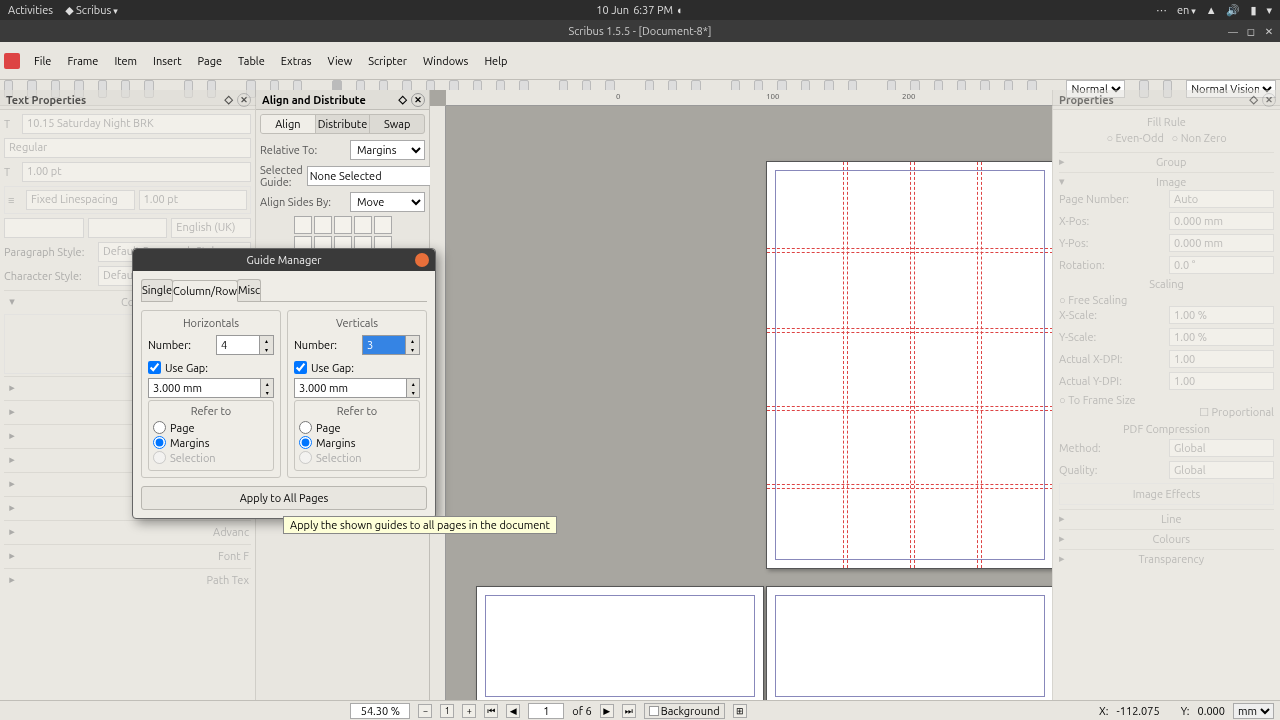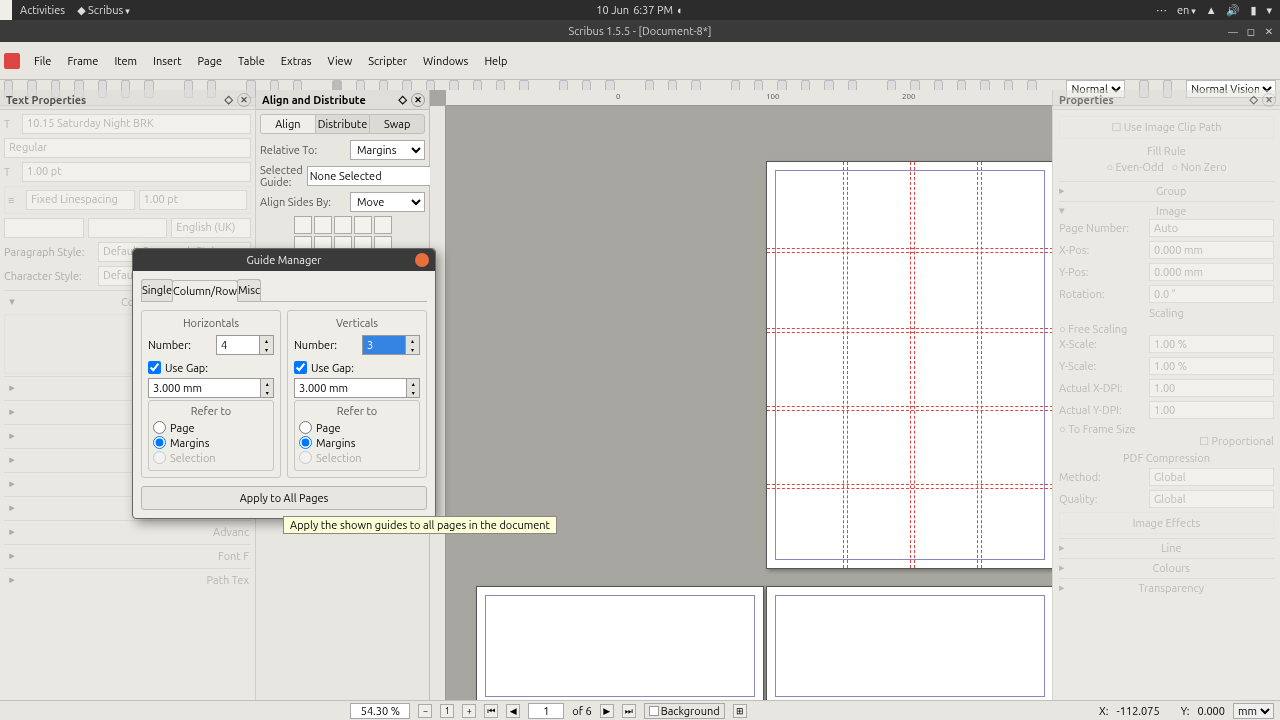--- a/index.html
+++ b/index.html
@@ -1,19 +1,19 @@
 <!DOCTYPE html>
 <html><head>
 <meta charset="utf-8">
 <style>
 * { box-sizing: border-box; margin: 0; padding: 0; font-family: Ubuntu, "Segoe UI", sans-serif; font-size: 11px; }
 body { background: #f0eee8; width: 1280px; height: 720px; overflow: hidden; position: relative; }
 
 
-.sysbar { height: 20px; background: #2c2c2c; color: #ddd; display: flex; align-items: center; padding: 0 8px; gap: 12px; margin-left: 12px; }
+.sysbar { height: 20px; background: #2c2c2c; color: #ddd; display: flex; align-items: center; padding: 0 8px; gap: 12px; }
 .sysbar .center { position: absolute; left: 50%; transform: translateX(-50%); display: flex; gap: 4px; }
 .sysbar .right { margin-left: auto; display: flex; gap: 10px; align-items: center; }
 .sysbar span { font-size: 11px; }
 .dropdown-arrow::after { content: "▾"; font-size: 9px; margin-left: 2px; }
 
 
 .titlebar { height: 22px; background: #3a3a3a; color: #ccc; display: flex; align-items: center; justify-content: center; position: relative; }
 .titlebar .winbtns { position: absolute; right: 4px; display: flex; gap: 4px; }
 .titlebar .winbtn { width: 14px; height: 14px; display: flex; align-items: center; justify-content: center; color: #ccc; font-size: 10px; }
 
@@ -68,21 +68,21 @@
 .page1 { top: 55px; left: 320px; width: 288px; height: 408px; }
 .page2 { top: 480px; left: 30px; width: 288px; height: 120px; }
 .page3 { top: 480px; left: 320px; width: 288px; height: 120px; }
 .margin { position: absolute; top: 8px; left: 8px; right: 8px; bottom: 8px; border: 1px solid #88b; }
 .guide-h { position: absolute; left: 0; right: 0; height: 0; border-top: 1px dashed #d44; }
 .guide-v { position: absolute; top: 0; bottom: 0; width: 0; border-left: 1px dashed #d44; }
 
 
 .rprops { width: 228px; background: #e8e6e0; border-left: 1px solid #c0beb8; opacity: 0.5; }
 .rprops .body { padding: 6px; color: #888; }
-.rp-row { display: flex; align-items: center; gap: 0; margin-bottom: 4px; }
+.rp-row { display: flex; align-items: center; gap: 20px; margin-bottom: 4px; }
 .rp-row label { width: 90px; }
 .rp-row .val { flex: 1; border: 1px solid #ccc; background: #f4f2ec; padding: 2px 4px; height: 18px; }
 .rp-sect { border-top: 1px solid #d0cec8; padding: 2px 0; margin-top: 2px; display: flex; align-items: center; gap: 4px; }
 .rp-sect-t { flex: 1; text-align: center; color: #888; }
 
 
 .dialog { position: absolute; top: 248px; left: 132px; width: 304px; background: #efede7; border: 1px solid #666; box-shadow: 4px 4px 12px rgba(0,0,0,0.4); border-radius: 4px; z-index: 100; }
 .dlg-title { height: 22px; background: #3a3a3a; color: #eee; display: flex; align-items: center; justify-content: center; position: relative; border-radius: 4px 4px 0 0; font-size: 11px; }
 .dlg-close-r { position: absolute; right: 6px; width: 14px; height: 14px; background: #e86f3a; border-radius: 7px; }
 .dlg-body { padding: 8px; }
@@ -377,21 +377,20 @@
     </div>
   </div>
 
   <div class="rprops">
     <div class="panelhdr">
       <span>Properties</span>
       <span class="pcol">◇</span>
       <span class="pclose">✕</span>
     </div>
     <div class="body">
-      <div style="text-align:center;border:1px solid #ddd;padding:4px;margin-bottom:6px">☐ <span>Use Image Clip Path</span></div>
       <div style="text-align:center;margin-bottom:4px">Fill Rule</div>
       <div style="text-align:center;margin-bottom:8px">
         <span>○ <span>Even-Odd</span></span>&nbsp;&nbsp;
         <span>○ <span>Non Zero</span></span>
       </div>
       <div class="rp-sect">
           <span>▸</span>
           <span class="rp-sect-t">Group</span>
         </div>
       <div class="rp-sect">

